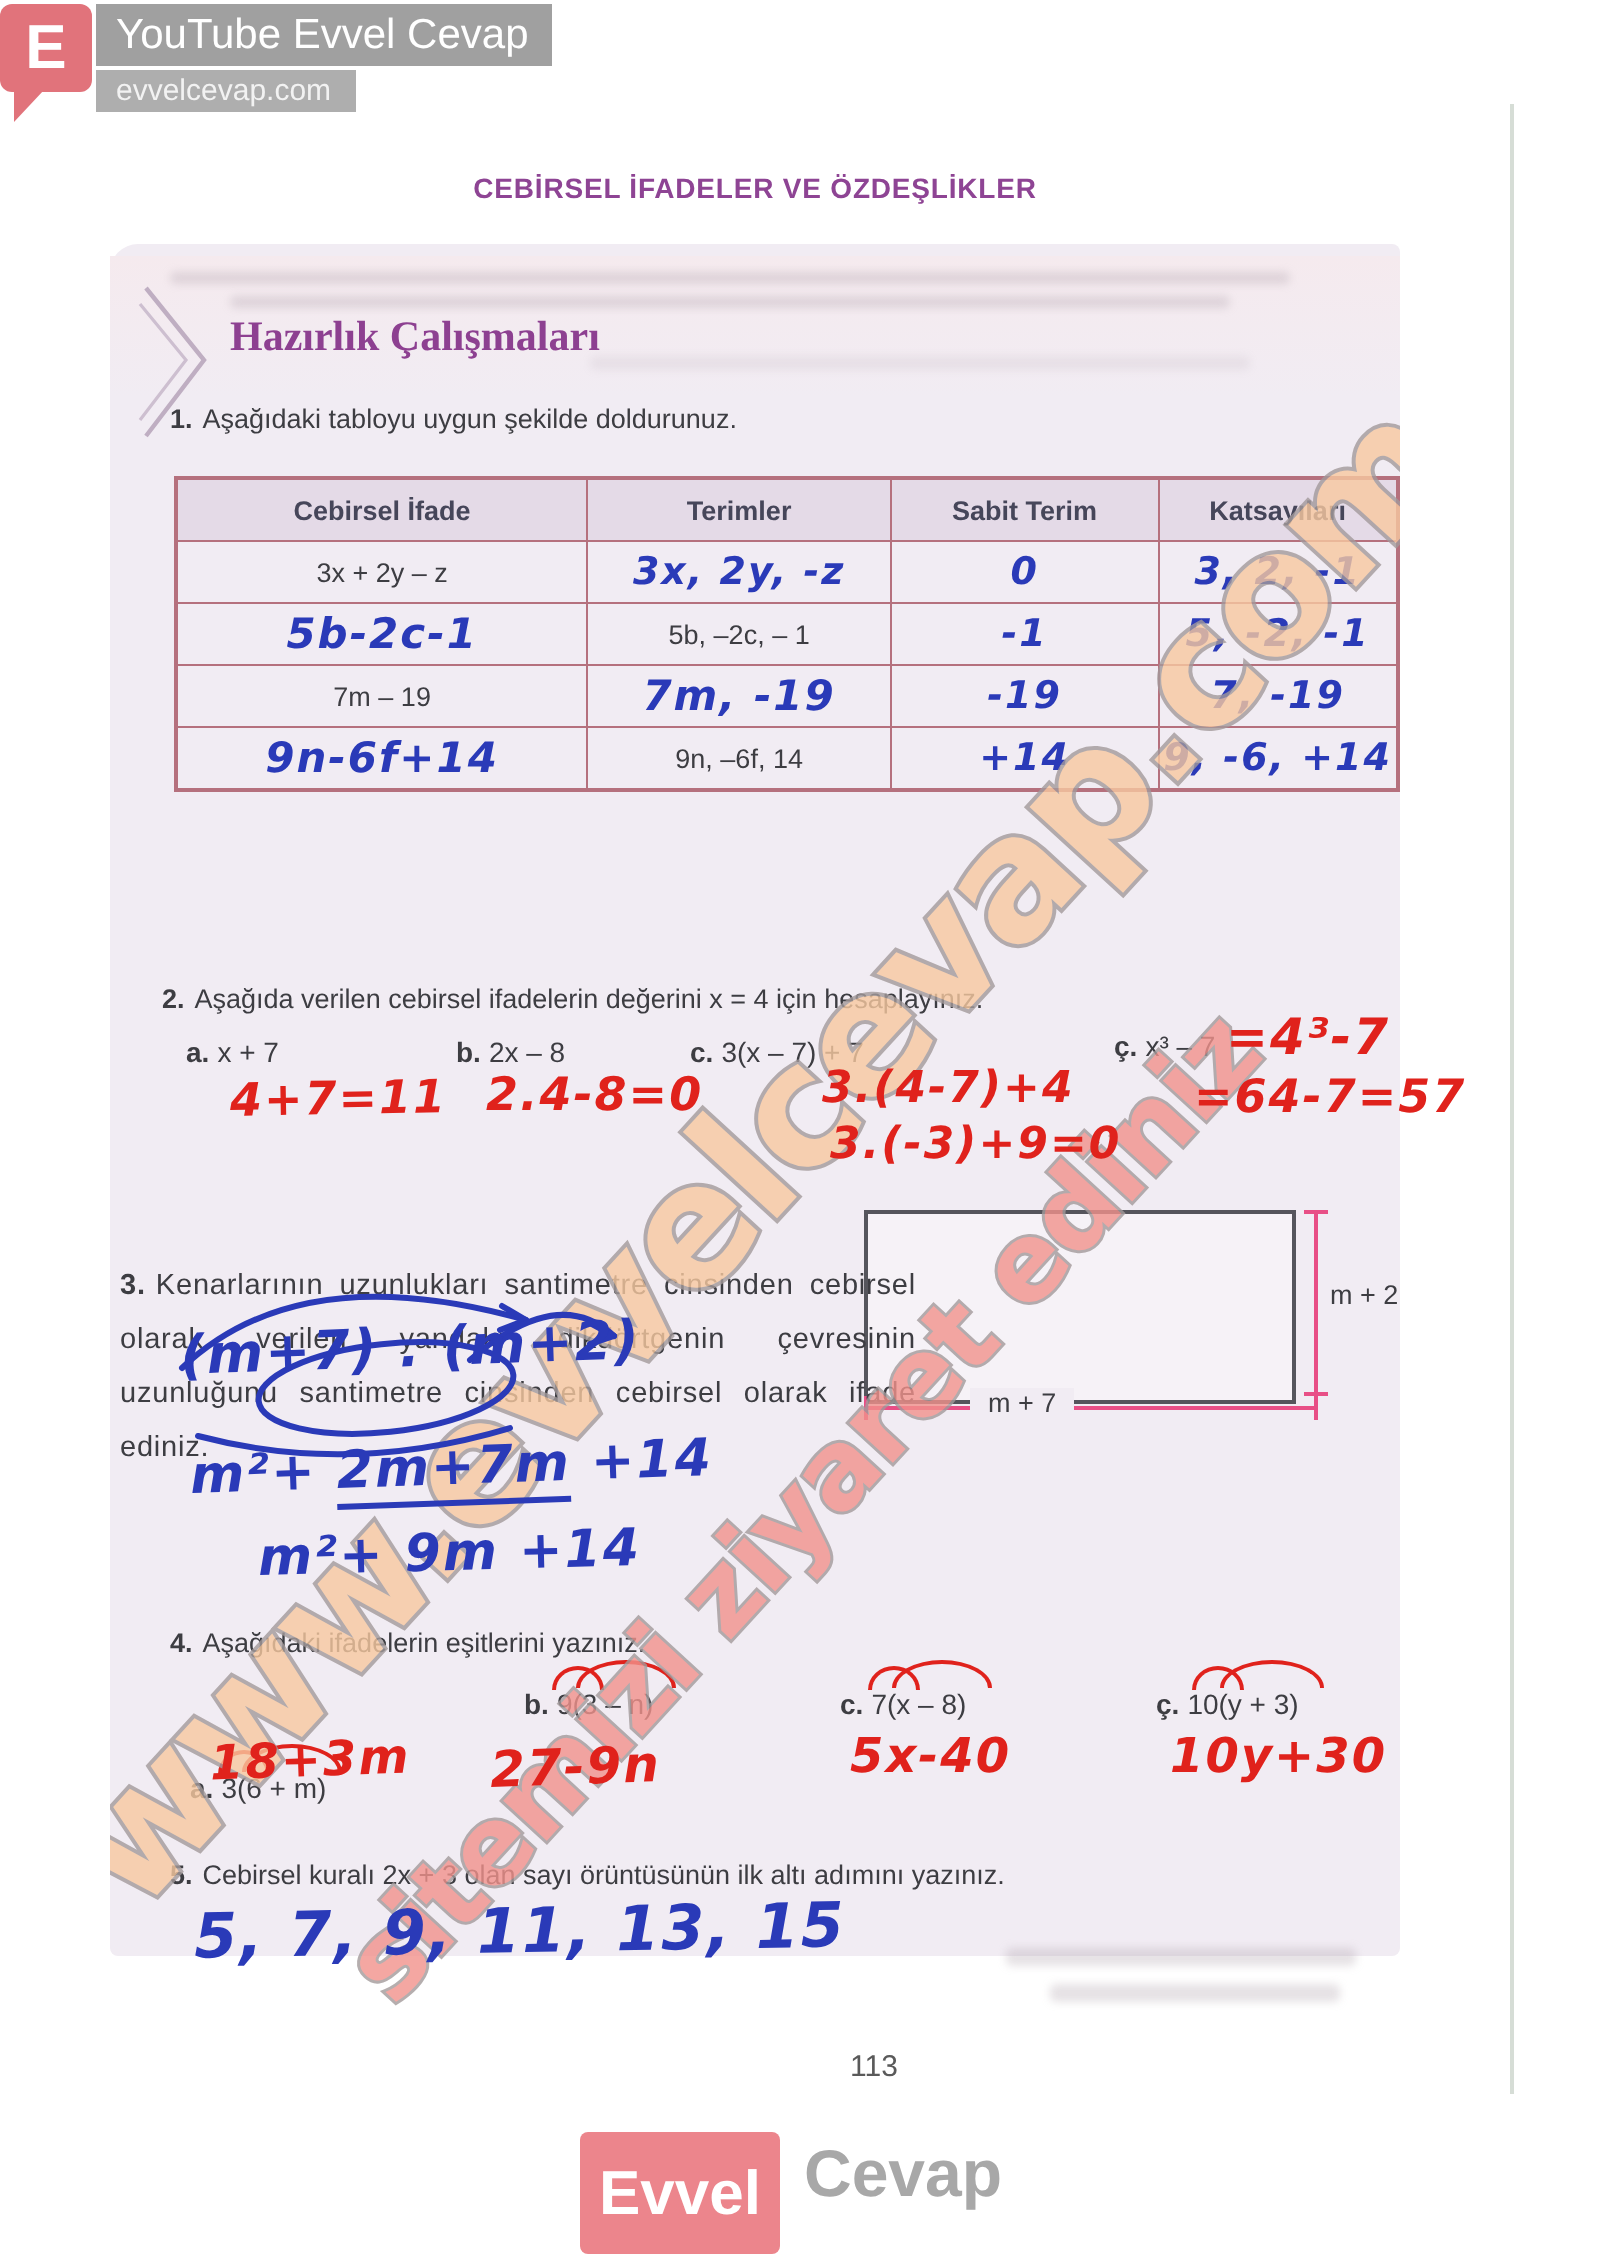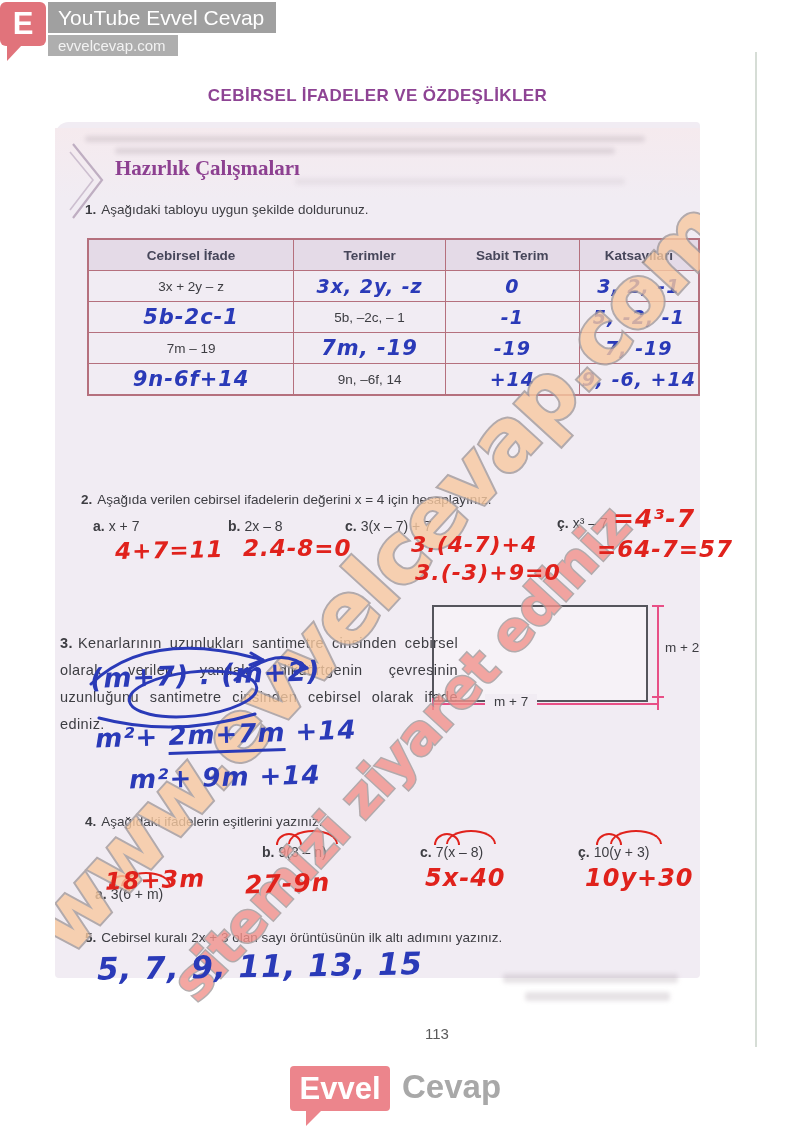--- a/index.html
+++ b/index.html
@@ -26,21 +26,21 @@
     padding:0 12px 0 10px;white-space:nowrap;
   }
   .banner-line2{
     position:absolute;left:48px;top:35px;height:21px;line-height:21px;
     background:rgba(163,163,163,.88);color:#f2f2f2;font-size:15px;
     padding:0 12px 0 10px;white-space:nowrap;
   }
   
   .doc-title{
     position:absolute;left:55px;top:86px;width:645px;text-align:center;
-    font-size:17px;font-weight:bold;color:#8e4494;letter-spacing:.4px;z-index:5;
+    font-size:14px;font-weight:bold;color:#8e4494;letter-spacing:.4px;z-index:5;
   }
   
   .scan-page{
     position:absolute;left:55px;top:122px;width:645px;height:856px;
     background:#f1ecf3;border-radius:14px 4px 4px 4px;z-index:1;
   }
   .band{
     position:absolute;left:0;top:6px;width:100%;height:70px;
     background:linear-gradient(#f5eaee,#f1ecf3);
   }
@@ -109,21 +109,21 @@
     -webkit-text-stroke:4px #a39a9b;transform:rotate(-47.5deg);letter-spacing:-2px;
   }
   .wm-sub{
     left:128px;top:838px;font-size:54px;color:#f2928c;
     -webkit-text-stroke:3px #a39a9b;transform:rotate(-47.5deg);letter-spacing:-1px;
   }
   
   .page-num{position:absolute;left:0;top:1025px;width:800px;text-align:center;font-size:15px;color:#5a5a5a;margin-left:37px;}
   .footer-logo{position:absolute;left:290px;top:1066px;z-index:5;}
   .footer-box{
-    position:absolute;left:0;top:0;width:100px;height:45px;background:#ec858c;border-radius:4px;
+    position:absolute;left:0;top:0;width:100px;height:61px;background:#ec858c;border-radius:4px;
     color:#fff;font-size:31px;font-weight:bold;display:flex;align-items:center;justify-content:center;
   }
   .footer-tail{
     position:absolute;left:16px;top:45px;width:0;height:0;
     border-top:15px solid #ec858c;border-right:15px solid transparent;
   }
   .footer-word2{position:absolute;left:112px;top:2px;font-size:33px;font-weight:bold;color:#a8a8a8;white-space:nowrap;}
   .scan-line{position:absolute;left:755px;top:52px;width:1.5px;height:995px;background:#ccd4cc;opacity:.8;}
   svg{overflow:visible;}
 </style>

